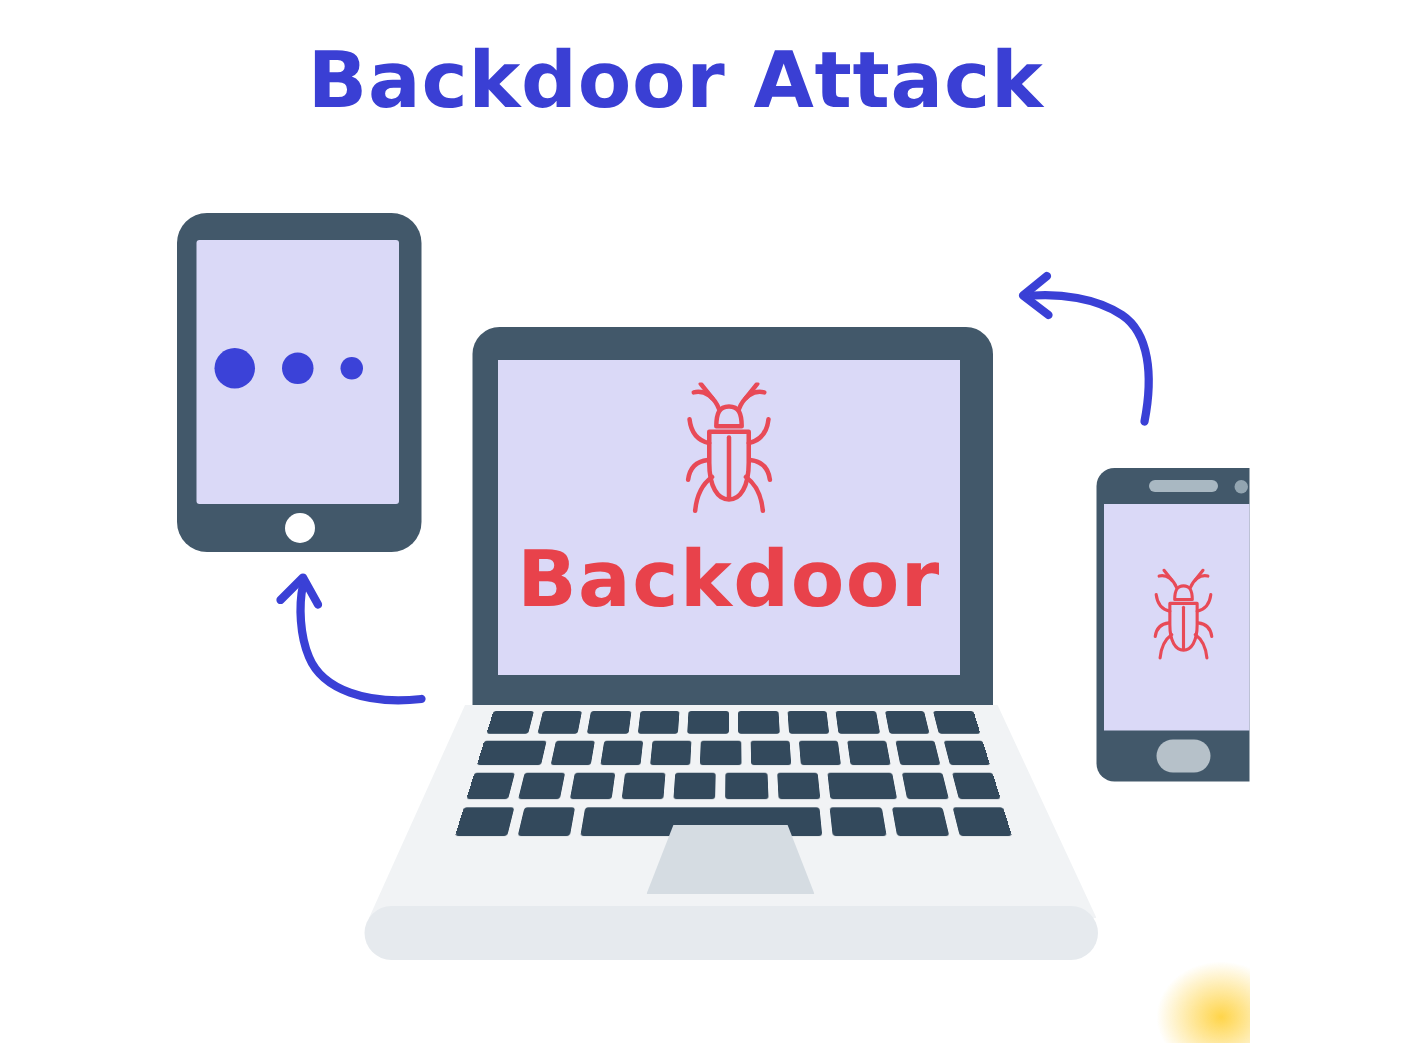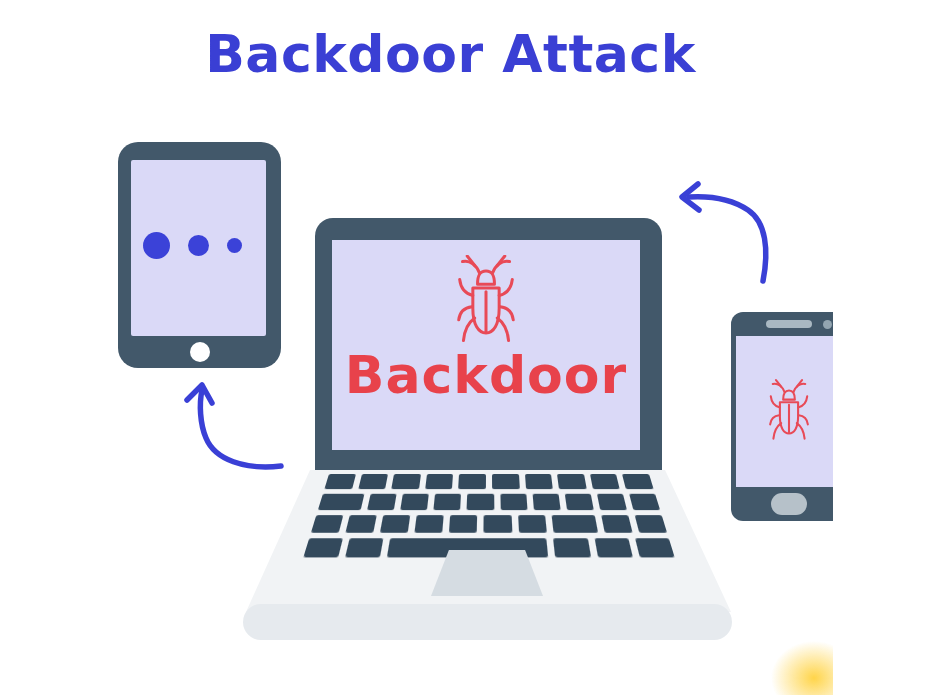--- a/index.html
+++ b/index.html
@@ -24,21 +24,21 @@
   .dot.d2{width:21px;height:21px;}
   .dot.d3{width:15px;height:15px;}
   .tablet-home{position:absolute;left:50%;bottom:6px;width:20px;height:20px;margin-left:-10px;
     background:#ffffff;border-radius:50%;}
   
   .laptop-lid{position:absolute;left:315px;top:218px;width:347px;height:252px;
     background:#42586a;border-radius:18px 18px 0 0;}
   .laptop-screen{position:absolute;left:17px;top:22px;width:308px;height:210px;
     background:#dad9f7;display:flex;flex-direction:column;align-items:center;}
   .laptop-screen .bug{margin-top:15px;width:76px;height:94px;color:#e84a57;}
-  .screen-label{font-size:52px;font-weight:800;line-height:1;
+  .screen-label{font-size:52px;font-weight:800;line-height:1;margin-top:12px;
     letter-spacing:1px;color:#e8424b;}
   .laptop-base{position:absolute;left:246px;top:470px;width:485px;height:142px;
     background:#f1f3f5;
     clip-path:polygon(13.2% 0,86.4% 0,100% 100%,0 100%);}
   .laptop-bar{position:absolute;left:243px;top:604px;width:489px;height:36px;
     background:#e6eaee;border-radius:18px;}
   .keyboard{position:absolute;left:329px;top:474px;width:320px;
     transform:perspective(300px) rotateX(30deg);transform-origin:50% 0%;}
   .krow{display:flex;gap:6px;height:17px;margin-bottom:5px;}
   .key{flex:1;background:#33495c;border-radius:2px;}

